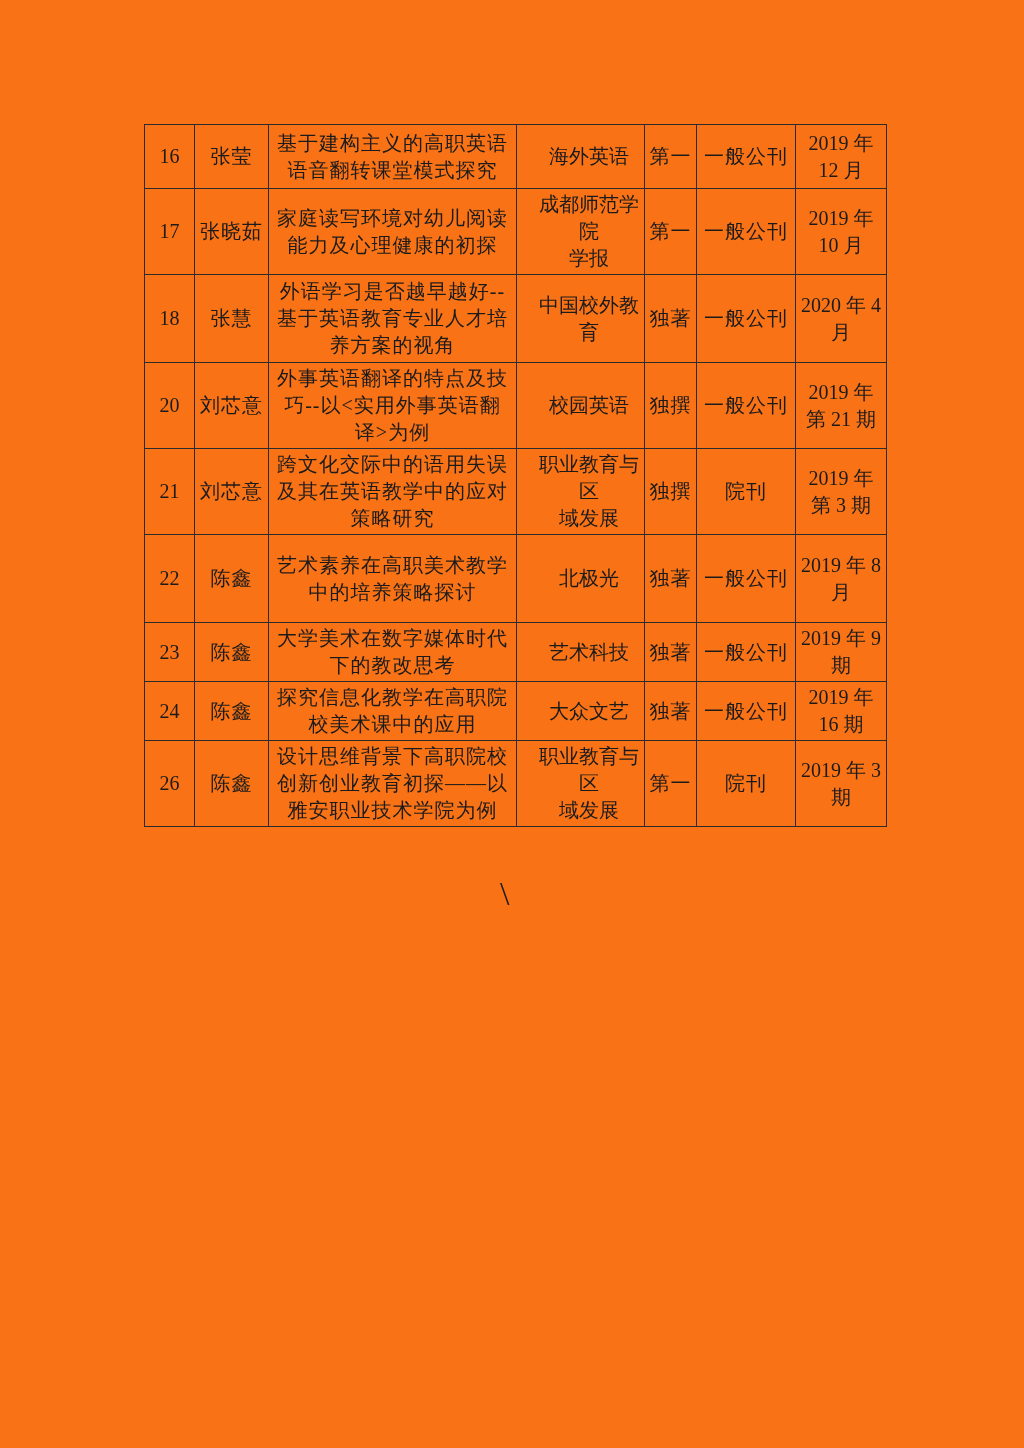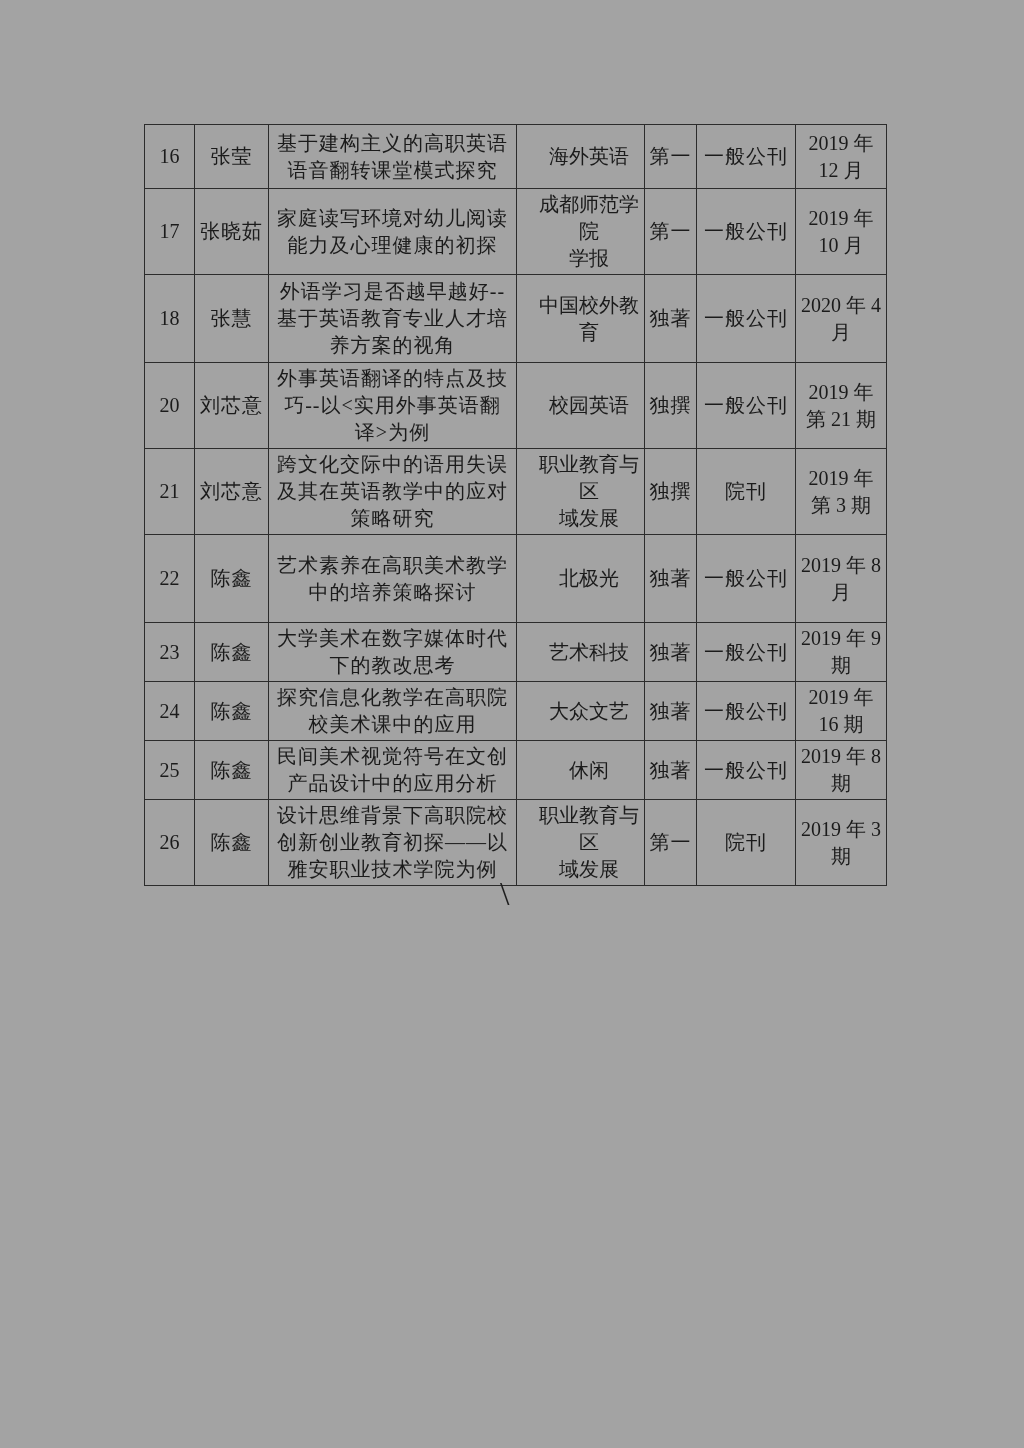--- a/index.html
+++ b/index.html
@@ -9,21 +9,21 @@
     width: 1024px;
     height: 1448px;
     position: relative;
     font-family: "Liberation Serif", "DejaVu Serif", serif;
     color: #1b1b1b;
   }
   .page {
     position: relative;
     width: 1024px;
     height: 1448px;
-    background: #a3a3a3;
+    background: #f97316;
     overflow: hidden;
   }
   table.pub-table {
     position: absolute;
     left: 144px;
     top: 124px;
     width: 742px;
     border-collapse: collapse;
     table-layout: fixed;
   }
@@ -175,31 +175,20 @@
         <td class="cell-author">陈鑫</td>
         <td class="cell-title">探究信息化教学在高职院
 校美术课中的应用</td>
         <td class="cell-journal">大众文艺</td>
         <td class="cell-role">独著</td>
         <td class="cell-type">一般公刊</td>
         <td class="cell-date">2019 年
 16 期</td>
       </tr>
       <tr>
-        <td class="cell-no">25</td>
-        <td class="cell-author">陈鑫</td>
-        <td class="cell-title">民间美术视觉符号在文创
-产品设计中的应用分析</td>
-        <td class="cell-journal">休闲</td>
-        <td class="cell-role">独著</td>
-        <td class="cell-type">一般公刊</td>
-        <td class="cell-date">2019 年 8
-期</td>
-      </tr>
-      <tr>
         <td class="cell-no">26</td>
         <td class="cell-author">陈鑫</td>
         <td class="cell-title">设计思维背景下高职院校
 创新创业教育初探——以
 雅安职业技术学院为例</td>
         <td class="cell-journal">职业教育与区
 域发展</td>
         <td class="cell-role">第一</td>
         <td class="cell-type">院刊</td>
         <td class="cell-date">2019 年 3

